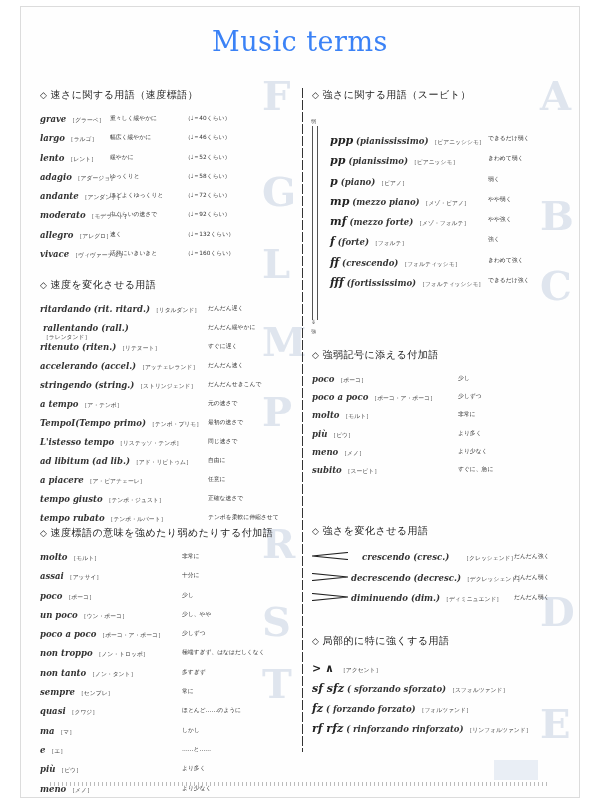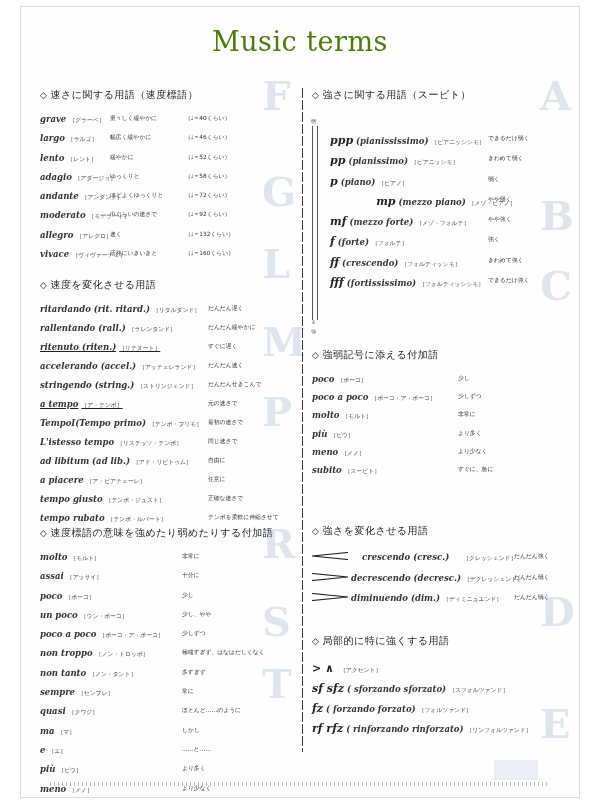--- a/index.html
+++ b/index.html
@@ -6,21 +6,21 @@
   body {
     width:600px; height:800px; background:#ffffff; position:relative; overflow:hidden;
     font-family:"DejaVu Sans", sans-serif; color:#222;
   }
   .sheet {
     position:absolute; left:20px; top:6px; width:558px; height:790px;
     border:1px solid #dcdcdc; background:#fefefe;
   }
   .title {
     position:absolute; left:0; top:26px; width:600px; text-align:center;
-    font-family:"DejaVu Serif", serif; font-size:27px; color:#4d7c0f; letter-spacing:0.5px;
+    font-family:"DejaVu Serif", serif; font-size:27px; color:#3b82f6; letter-spacing:0.5px;
   }
   .col { position:absolute; top:82px; }
   .col-left { left:40px; width:260px; }
   .col-right { left:312px; width:250px; }
   .divider {
     position:absolute; left:302px; top:88px; width:1px; height:664px;
     background:repeating-linear-gradient(to bottom,#333 0 10px,#fff 10px 12px);
   }
   .heading {
     font-size:10px; color:#222; margin:0 0 12px 0; white-space:nowrap; letter-spacing:0.5px;
@@ -136,41 +136,41 @@
   </div>
 
   <div class="sec" style="top:196px;width:260px;">
     <div class="heading"><span class="diamond">◇</span><span>速度を変化させる用語</span></div>
     <div id="tchange-rows" style="margin-top:12px;">
         <div class="row rel" style="height: 19px;">
           <span class="term">ritardando (rit. ritard.)</span>
           <span class="kana">［リタルダンド］</span>
           <span class="mean" style="left: 168px;">だんだん遅く</span>
         </div>
-        <div class="row rel" style="height: 19px;">
+        <div class="row rel" style="height: 19px; flex-direction: column;">
           <span class="term">rallentando (rall.)</span>
           <span class="kana">［ラレンタンド］</span>
           <span class="mean" style="left: 168px;">だんだん緩やかに</span>
         </div>
-        <div class="row rel" style="height: 19px; text-decoration: underline;">
+        <div class="row rel" style="height: 19px;">
           <span class="term">ritenuto (riten.)</span>
           <span class="kana">［リテヌート］</span>
           <span class="mean" style="left: 168px;">すぐに遅く</span>
         </div>
         <div class="row rel" style="height: 19px;">
           <span class="term">accelerando (accel.)</span>
           <span class="kana">［アッチェレランド］</span>
           <span class="mean" style="left: 168px;">だんだん速く</span>
         </div>
         <div class="row rel" style="height: 19px;">
           <span class="term">stringendo (string.)</span>
           <span class="kana">［ストリンジェンド］</span>
           <span class="mean" style="left: 168px;">だんだんせきこんで</span>
         </div>
-        <div class="row rel" style="height: 19px; text-decoration: underline;">
+        <div class="row rel" style="height: 19px;">
           <span class="term">a tempo</span>
           <span class="kana">［ア・テンポ］</span>
           <span class="mean" style="left: 168px;">元の速さで</span>
         </div>
         <div class="row rel" style="height: 19px;">
           <span class="term">TempoⅠ(Tempo primo)</span>
           <span class="kana">［テンポ・プリモ］</span>
           <span class="mean" style="left: 168px;">最初の速さで</span>
         </div>
         <div class="row rel" style="height: 19px;">
@@ -293,21 +293,21 @@
           <span class="term">(pianissimo)</span>
           <span class="kana">［ピアニッシモ］</span>
           <span class="mean" style="left: 158px;">きわめて弱く</span>
         </div>
         <div class="row rel" style="height: 20.3px;">
           <span class="dyn-sym">p</span>
           <span class="term">(piano)</span>
           <span class="kana">［ピアノ］</span>
           <span class="mean" style="left: 158px;">弱く</span>
         </div>
-        <div class="row rel" style="height: 20.3px; justify-content: center;">
+        <div class="row rel" style="height: 20.3px;">
           <span class="dyn-sym">mp</span>
           <span class="term">(mezzo piano)</span>
           <span class="kana">［メゾ・ピアノ］</span>
           <span class="mean" style="left: 158px;">やや弱く</span>
         </div>
         <div class="row rel" style="height: 20.3px;">
           <span class="dyn-sym">mf</span>
           <span class="term">(mezzo forte)</span>
           <span class="kana">［メゾ・フォルテ］</span>
           <span class="mean" style="left: 158px;">やや強く</span>

